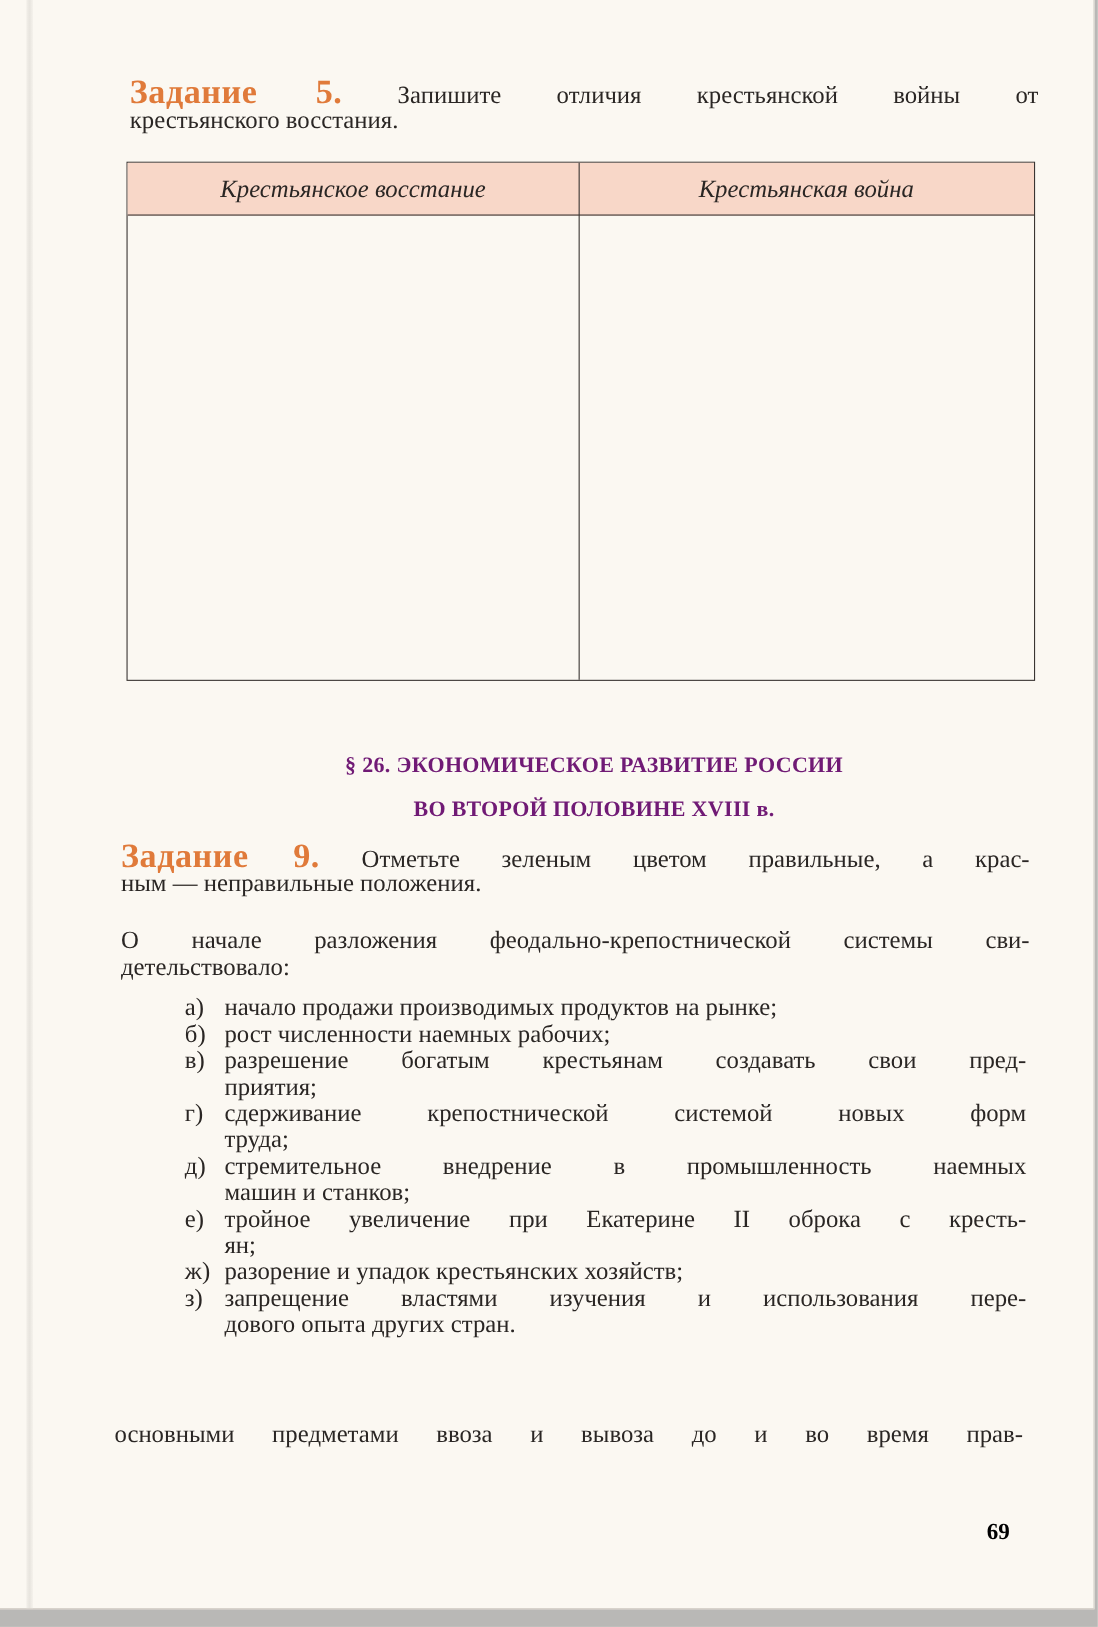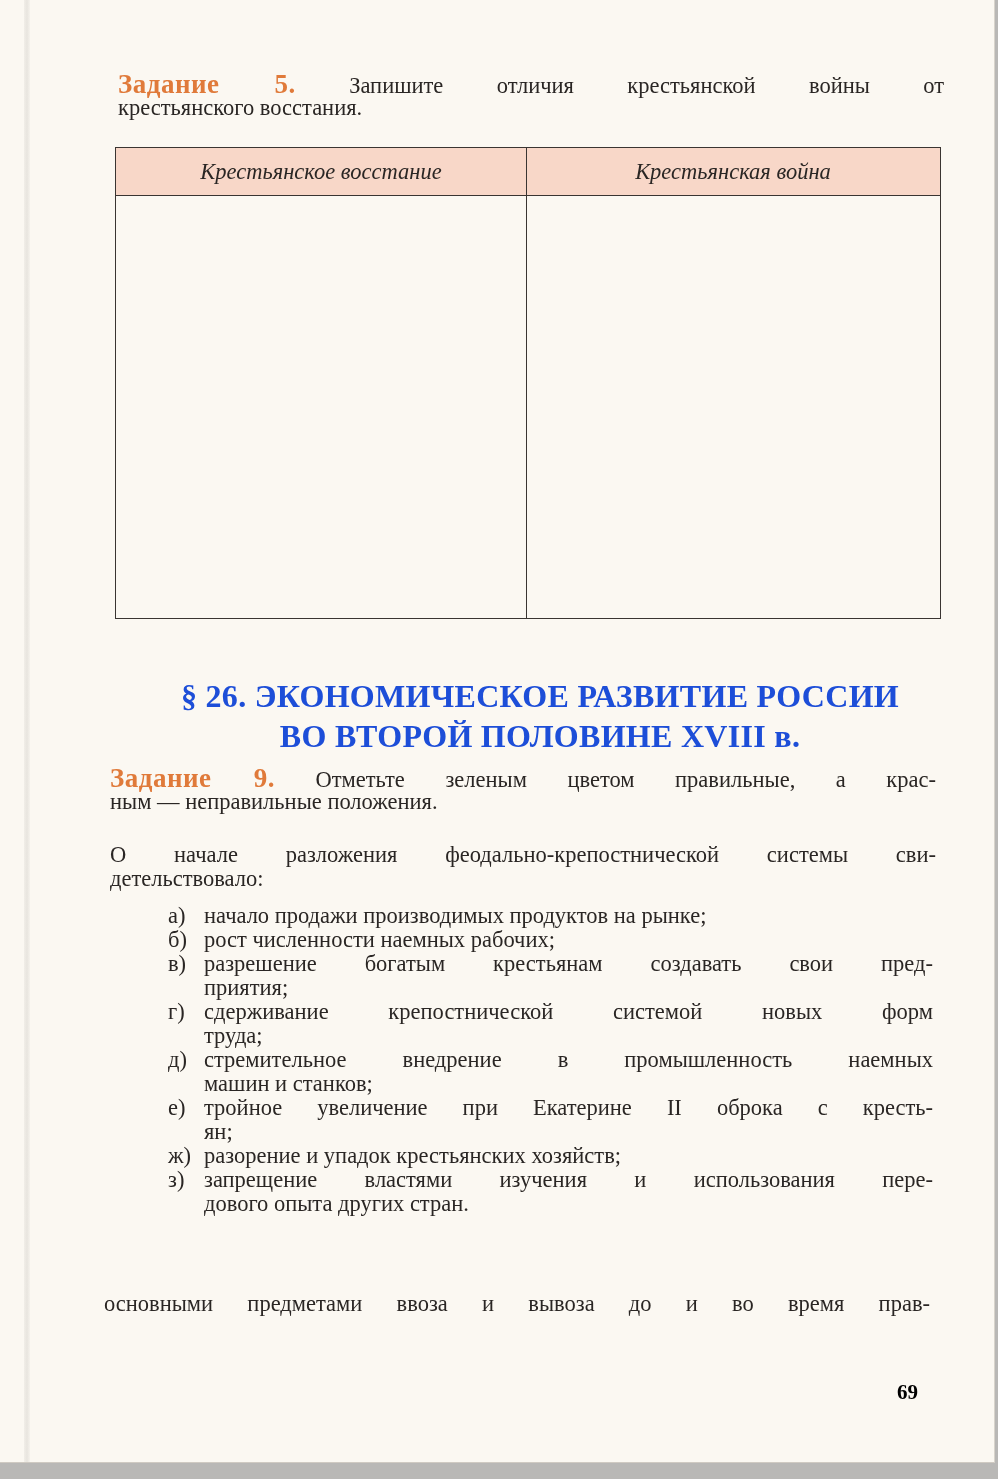--- a/index.html
+++ b/index.html
@@ -30,21 +30,21 @@
       left: 24px;
       top: 0;
       width: 6px;
       height: 1462px;
       background: linear-gradient(to right, #efece6, #e3e0da, #f4f1eb);
       opacity: 0.8;
     }
     .task-label {
       color: #e07a3a;
       font-weight: bold;
-      font-size: 27px;
+      font-size: 31px;
       letter-spacing: 0.5px;
     }
     .para {
       position: absolute;
       font-size: 22.5px;
       line-height: 24px;
       text-align: justify;
       text-align-last: auto;
     }
     .justify-line {
@@ -98,23 +98,23 @@
       bottom: 0;
     }
     .table5 .cell.left { left: 0; width: 410px; }
     .table5 .cell.right { left: 412px; right: 0; }
 
     .section-title {
       position: absolute;
       left: 100px;
       width: 880px;
       text-align: center;
-      color: #1d4ed8;
+      color: #701a75;
       font-weight: bold;
-      font-size: 32px;
+      font-size: 20px;
       line-height: 38px;
       letter-spacing: 0.3px;
     }
     .list {
       position: absolute;
       left: 168px;
       width: 765px;
       font-size: 22.5px;
       line-height: 24px;
     }

